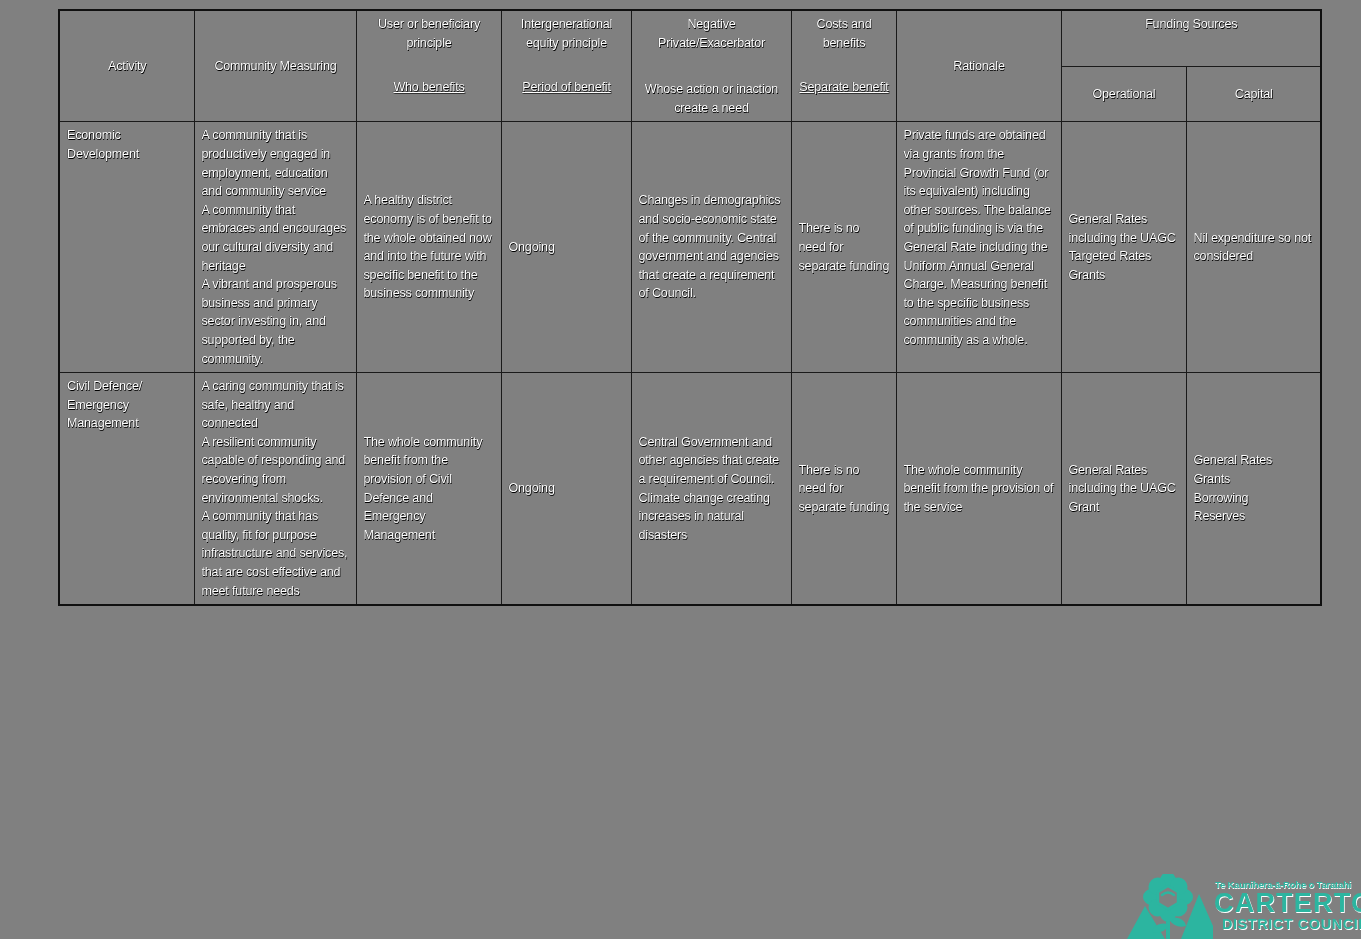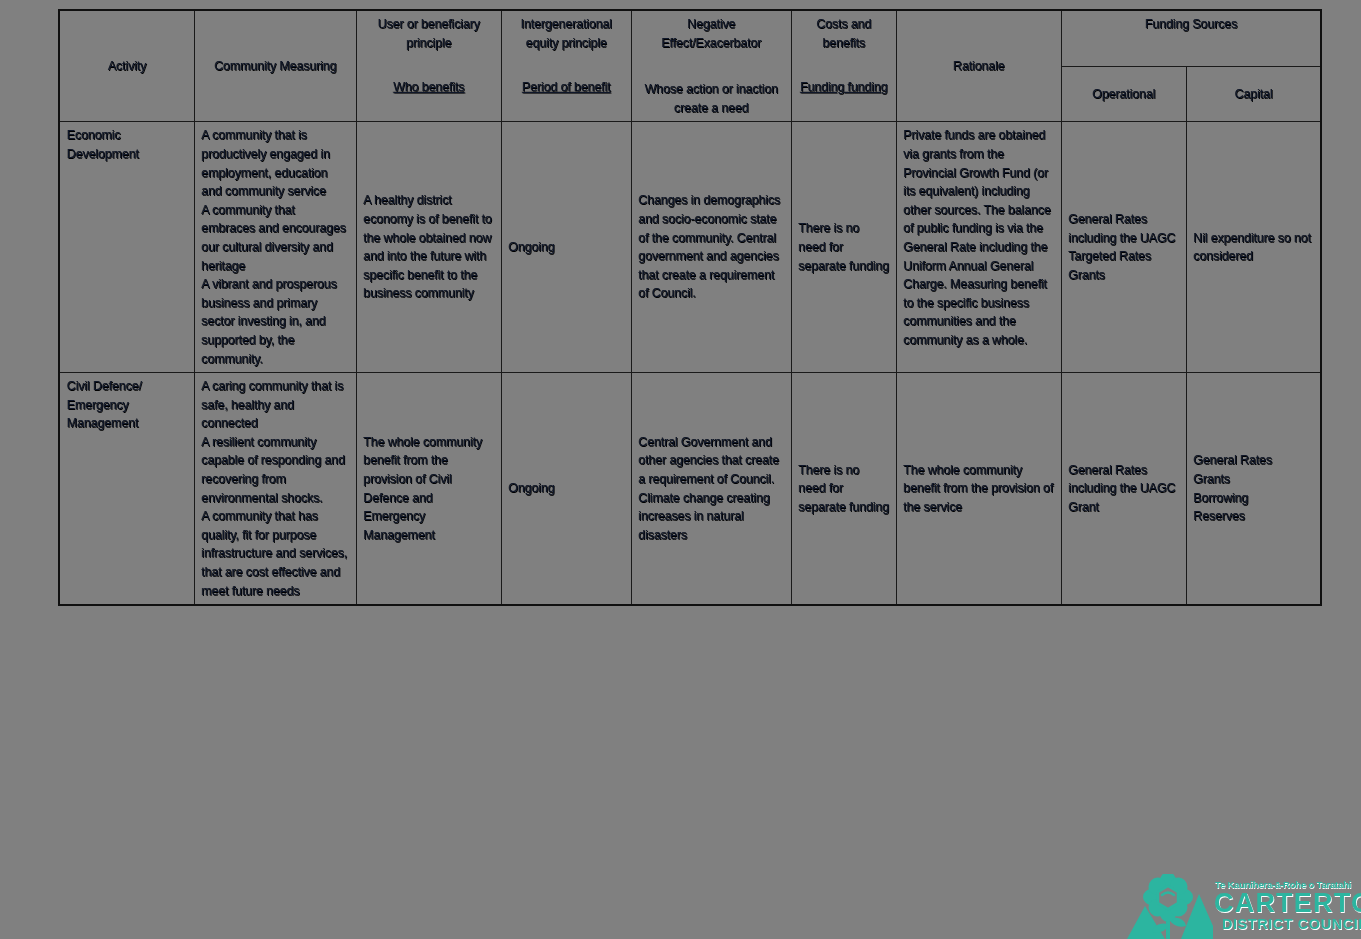--- a/index.html
+++ b/index.html
@@ -25,21 +25,21 @@
   }
 
   #funding-table td,
   #funding-table th {
     border: 1px solid #1a1a1a;
     vertical-align: top;
     padding: 4px 6px 4px 7px;
     font-weight: normal;
     font-size: 12.5px;
     line-height: 18.6px;
-    color: #0f172a;
+    color: #ffffff;
     text-shadow: 0.6px 0.6px 0 #000000, -0.4px -0.4px 0 #3a3a3a;
     background: transparent;
     letter-spacing: -0.15px;
   }
 
   
   #funding-table {
     border: 2px solid #101010;
   }
 
@@ -173,26 +173,26 @@
       </th>
       <th rowspan="2">
         <span class="stack-line">User or beneficiary principle</span>
         <span class="hdr-sub">Who benefits</span>
       </th>
       <th rowspan="2">
         <span class="stack-line">Intergenerational equity principle</span>
         <span class="hdr-sub">Period of benefit</span>
       </th>
       <th rowspan="2">
-        <span class="stack-line">Negative Effect/Exacerbator</span>
+        <span class="stack-line">Negative Private/Exacerbator</span>
         <span class="hdr-sub-tight">Whose action or inaction create a need</span>
       </th>
       <th rowspan="2">
         <span class="stack-line">Costs and benefits</span>
-        <span class="hdr-sub">Funding funding</span>
+        <span class="hdr-sub">Separate benefit</span>
       </th>
       <th rowspan="2" class="cell-mid">
         <span>Rationale</span>
       </th>
       <th colspan="2">
         <span>Funding Sources</span>
       </th>
     </tr>
     <tr class="header-sub">
       <th class="cell-mid">

